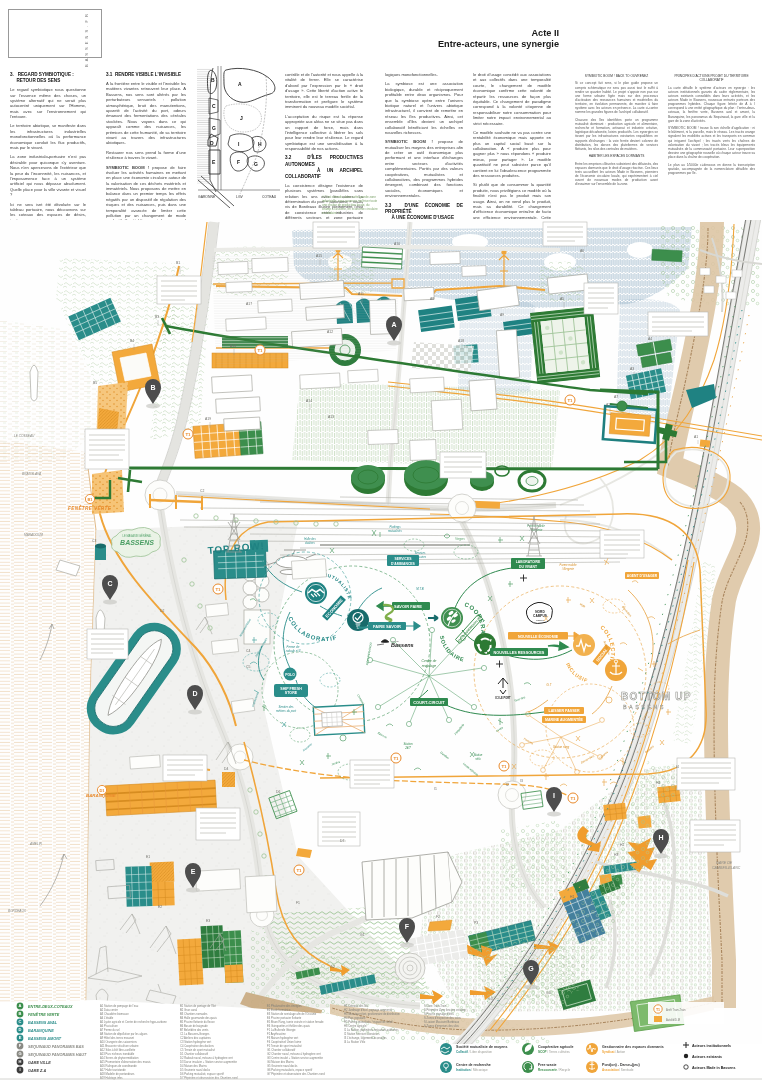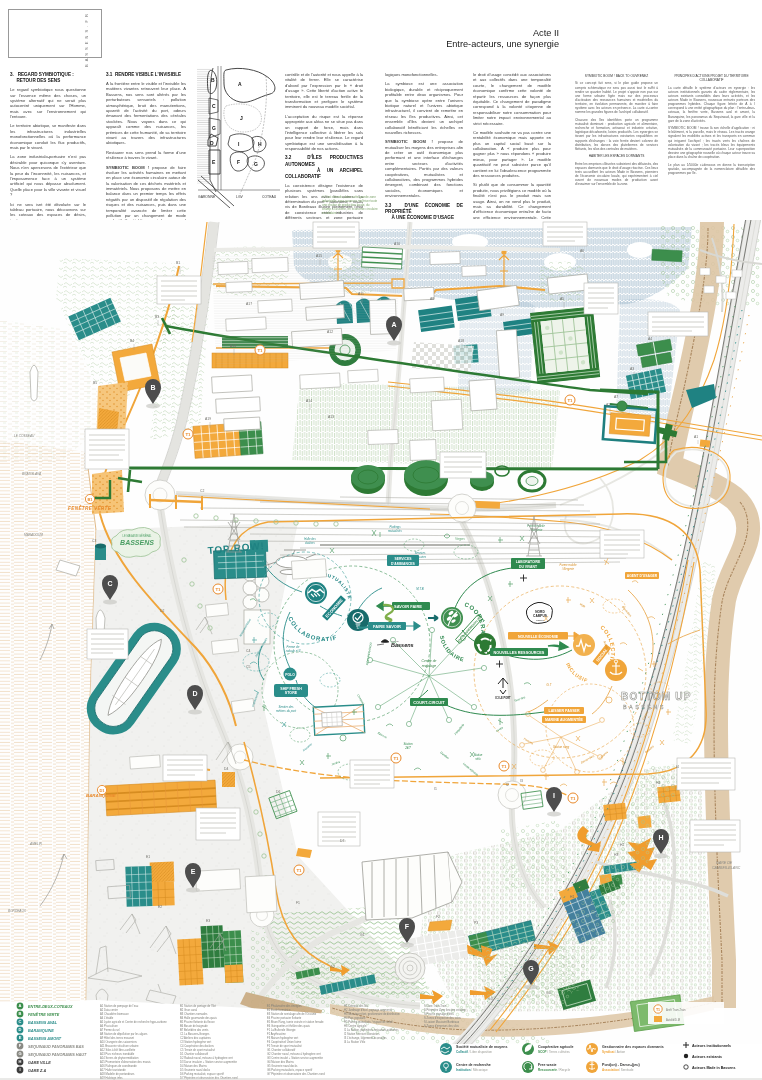--- a/index.html
+++ b/index.html
@@ -1,21 +1,21 @@
 <!DOCTYPE html>
 <html><head><meta charset="utf-8">
 <style>
 html,body{margin:0;padding:0;background:#fff;}
 #page{position:relative;width:762px;height:1080px;background:#ffffff;overflow:hidden;
   font-family:"Liberation Sans",sans-serif;}
 .col{position:absolute;font-size:4.1px;line-height:1.32;color:#3a3a3a;text-align:justify;}
 .col p{margin:0 0 4px 0;}
 .col h4{font-size:4.6px;margin:0 0 3px 0;color:#111;}
 .tiny{font-size:3.2px;line-height:1.3;color:#555;}
-.ttl{position:absolute;font-weight:normal;color:#1a1a1a;}
+.ttl{position:absolute;font-weight:bold;color:#1a1a1a;}
 </style></head>
 <body>
 <div id="page">
 
 <div style="position:absolute;left:8px;top:9px;width:92px;height:47px;border:0.8px solid #999;"></div>
 
 <div style="position:absolute;left:84px;top:13px;font-size:4px;letter-spacing:1px;color:#777;writing-mode:vertical-rl;transform:rotate(180deg);">B A S S E N S . F R</div>
 
 <div class="ttl" style="right:203px;top:28px;font-size:9.2px;text-align:right;line-height:1.18;">Acte II<br>Entre-acteurs, une synergie</div>
 

